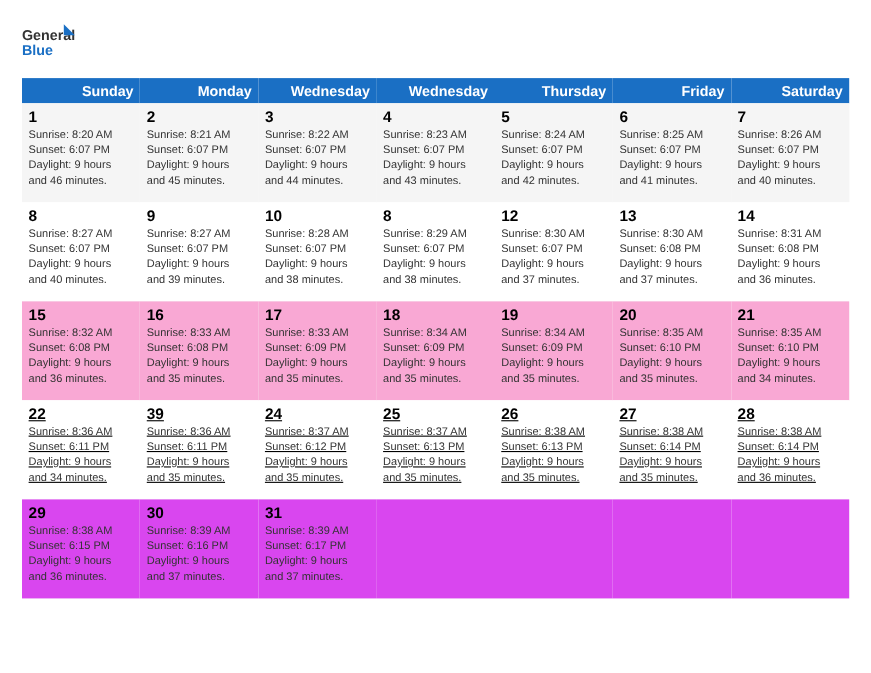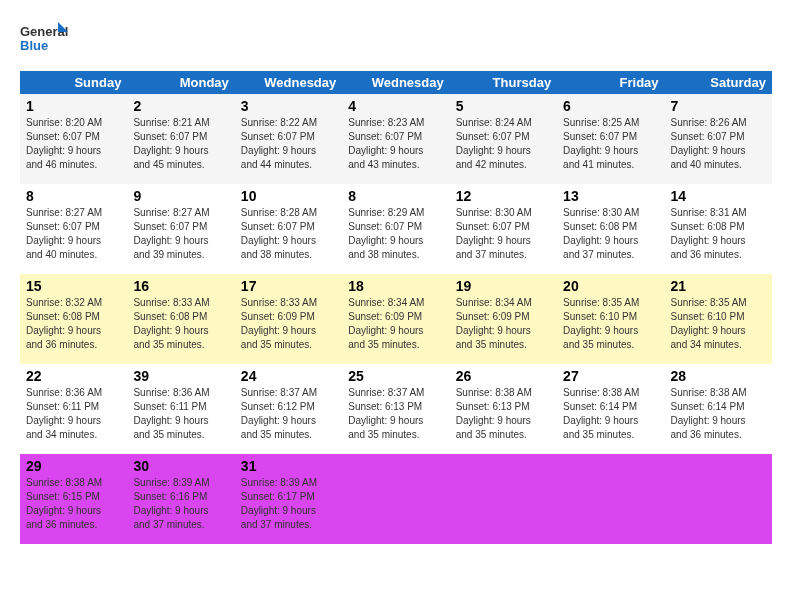--- a/index.html
+++ b/index.html
@@ -68,22 +68,22 @@
       margin-bottom: 2px;
     }
     .day-info {
       color: #333;
       font-size: 10px;
       line-height: 1.4;
     }
     
     .row-group-1 td { background-color: #f5f5f5; }
     .row-group-2 td { background-color: #fff; }
-    .row-group-3 td { background-color: #fef9c3; }
-    .row-group-4 td { background-color: #fff; }
+    .row-group-3 td { background-color: #f9a8d4; }
+    .row-group-4 td { background-color: #fff; text-decoration: underline; }
     .row-group-5 td { background-color: #d946ef; }
   </style>
 </head>
 <body>
 
 <div class="header-area">
   <div class="logo">
   <svg width="50" height="45" viewBox="0 0 50 45">
     <text x="0" y="16" font-size="13" font-weight="bold" fill="#333">General</text>
     <text x="0" y="30" font-size="13" font-weight="bold" fill="#1a6fc4">Blue</text>

